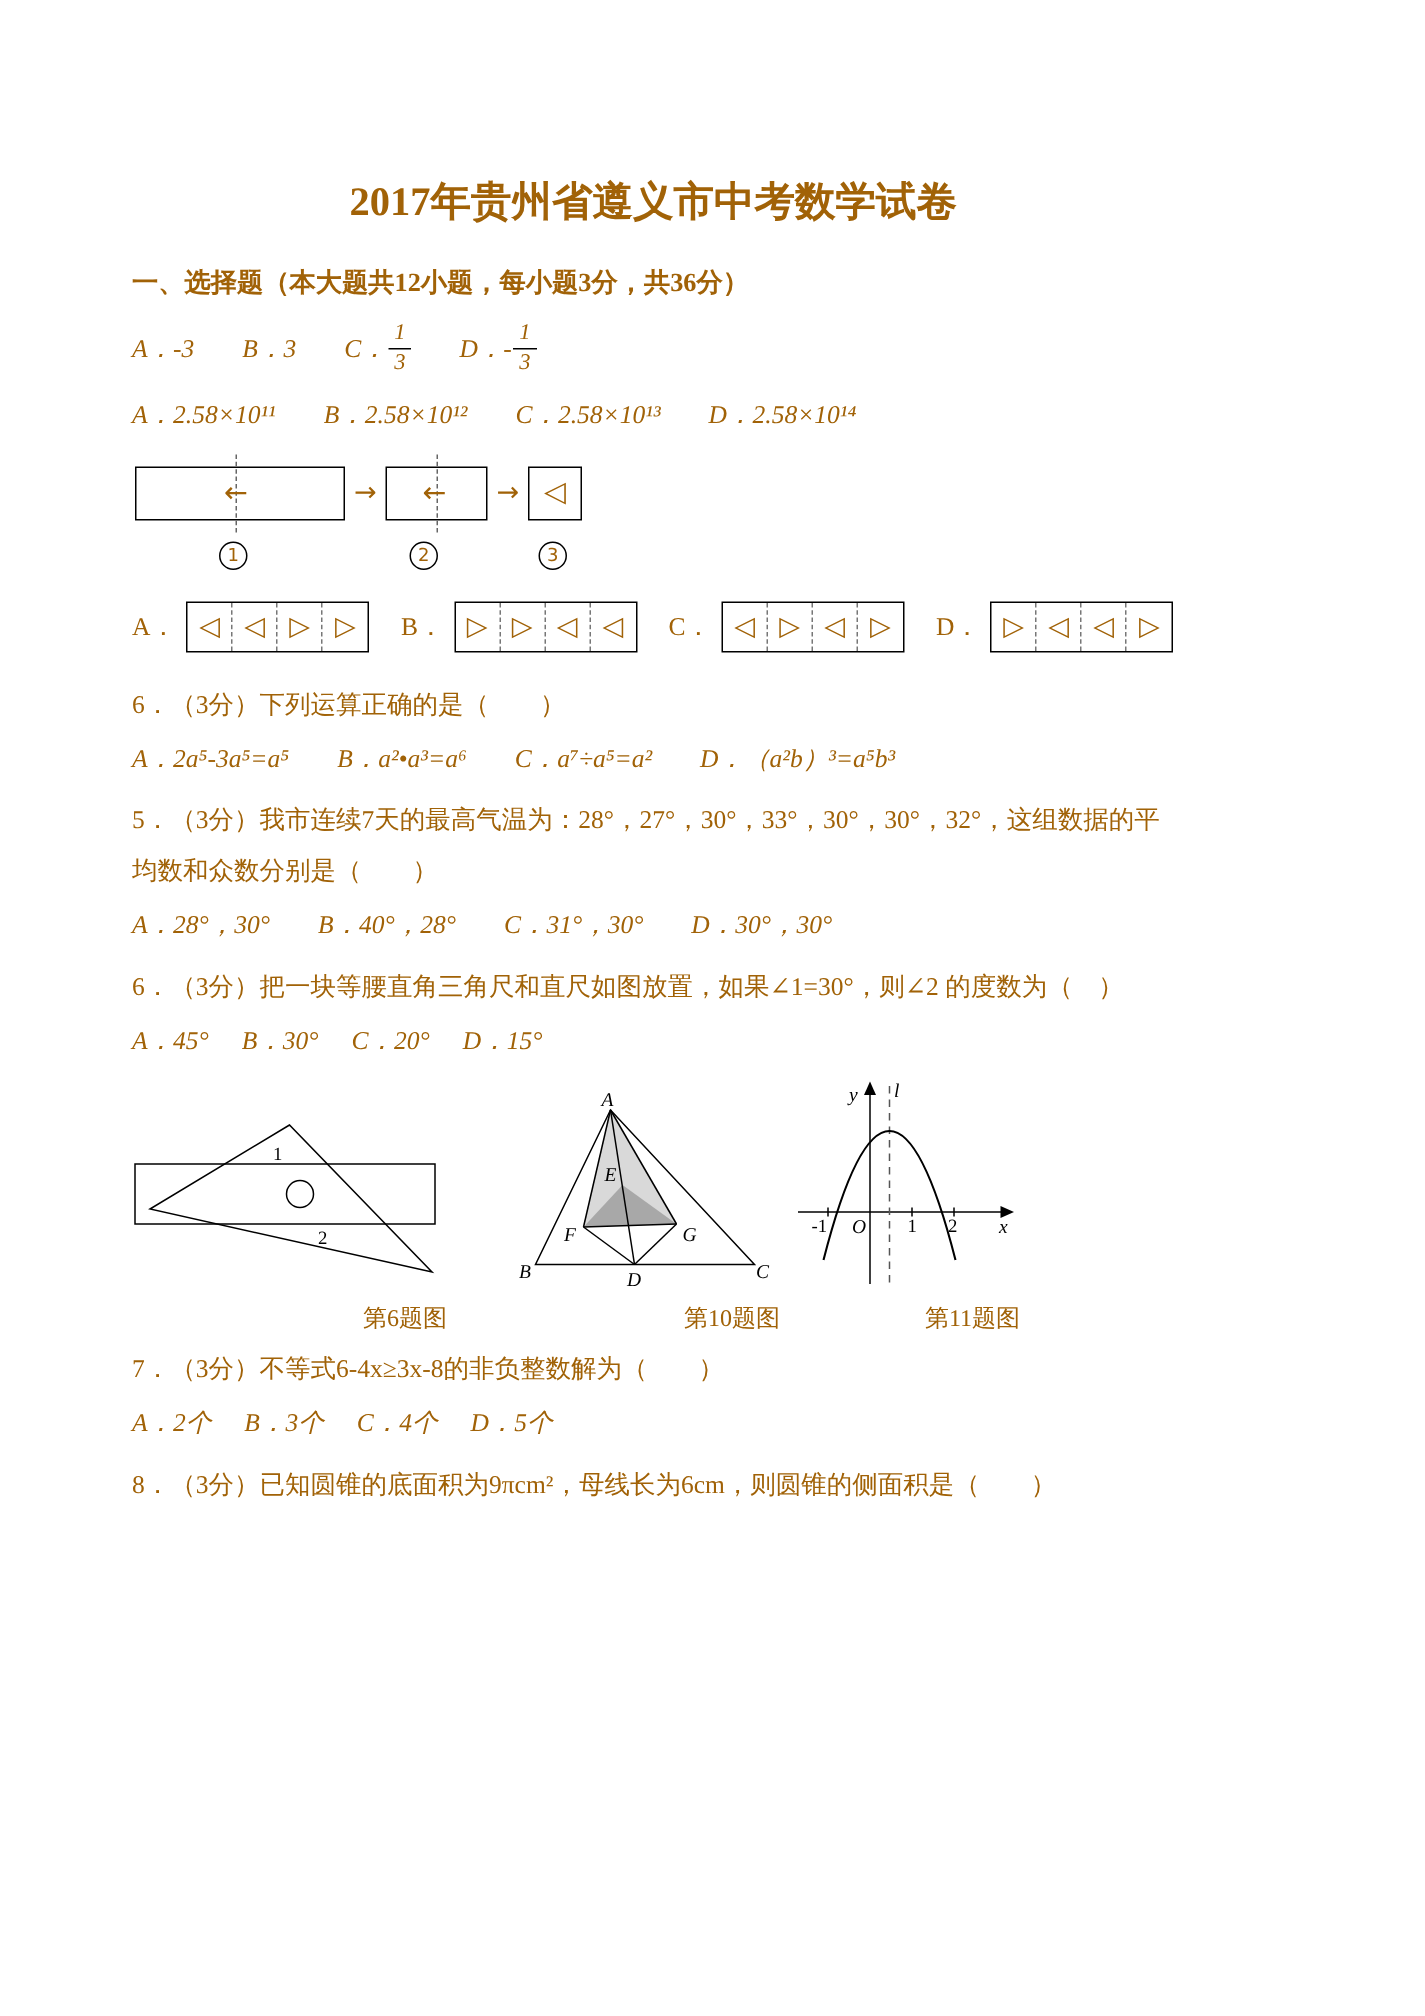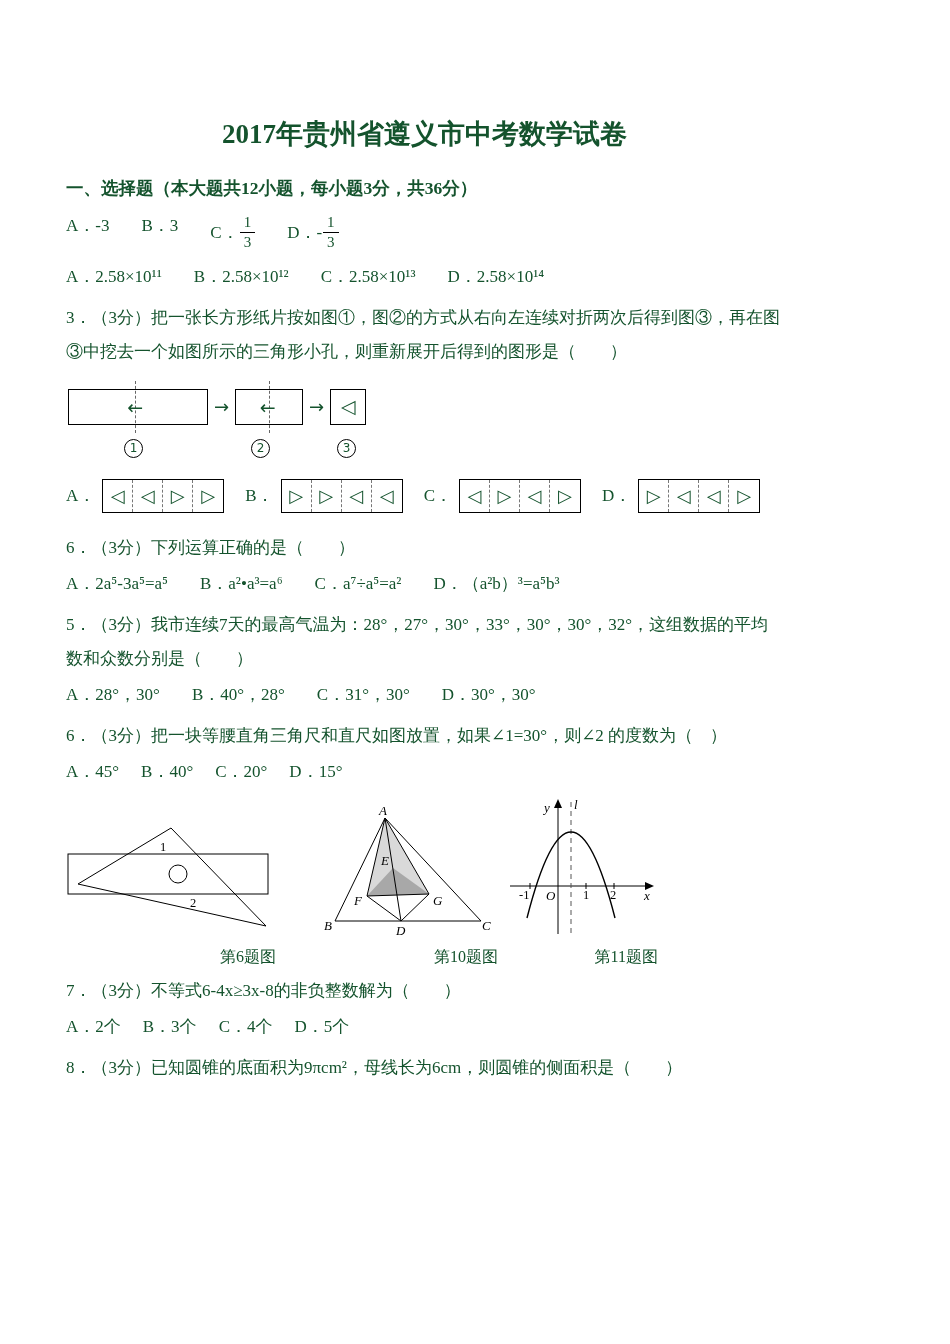--- a/index.html
+++ b/index.html
@@ -1,26 +1,26 @@
 <!DOCTYPE html>
 <html><head>
 <meta charset="utf-8">
 <style>
   * { box-sizing: border-box; }
   html,body { margin:0; padding:0; background:#fff; }
   .page {
     width:921px; height:1344px; position:relative; overflow:hidden;
-    background:#fff; color:#14532d;
+    background:#fff; color:#a16207;
     font-family:"Liberation Serif","DejaVu Serif",serif;
-    padding:116px 138px 0 66px;
+    padding:116px 138px 0 88px;
   }
   .title { font-size:27px; font-weight:bold; text-align:center; margin:0 0 24px 0; }
   .section-head { font-size:17.5px; font-weight:bold; margin:14px 0 14px 0; }
   .stem { font-size:17px; line-height:34px; margin:0; }
-  .opts { display:flex; align-items:flex-start; gap:32px; font-size:17px; margin:7px 0 13px 0; }
+  .opts { display:flex; align-items:center; gap:32px; font-size:17px; margin:7px 0 13px 0;font-style:italic; }
   .opts.tight { gap:22px; }
   .opt { white-space:nowrap; }
   .optfrac { display:inline-flex; align-items:center; }
   .frac { display:inline-block; text-align:center; line-height:1.15; font-size:15px; margin-left:1px; }
   .frac .fnum { display:block; border-bottom:1px solid #000; padding:0 4px 1px 4px; }
   .frac .fden { display:block; padding-top:1px; }
 
   
   .fold-fig { position:relative; height:92px; margin:10px 0 4px 2px; }
   .fold-row { position:absolute; top:10px; left:0; display:flex; align-items:center; }
@@ -89,21 +89,20 @@
     </span>
   </div>
 
   <div class="opts">
     <span class="opt">A．2.58×10¹¹</span>
     <span class="opt">B．2.58×10¹²</span>
     <span class="opt">C．2.58×10¹³</span>
     <span class="opt">D．2.58×10¹⁴</span>
   </div>
 
-  <p class="stem">3．（3分）把一张长方形纸片按如图①，图②的方式从右向左连续对折两次后得到图③，再在图③中挖去一个如图所示的三角形小孔，则重新展开后得到的图形是（　　）</p>
 
   <div class="fold-fig">
     <div class="fold-row">
       <div class="frect fr1">
         <span class="dashline"></span>
         <span class="farrow">←</span>
       </div>
       <span class="barrow">→</span>
       <div class="frect fr2">
         <span class="dashline"></span>
@@ -170,21 +169,21 @@
   <div class="opts">
     <span class="opt">A．28°，30°</span>
     <span class="opt">B．40°，28°</span>
     <span class="opt">C．31°，30°</span>
     <span class="opt">D．30°，30°</span>
   </div>
 
   <p class="stem">6．（3分）把一块等腰直角三角尺和直尺如图放置，如果∠1=30°，则∠2 的度数为（　）</p>
   <div class="opts tight">
     <span class="opt">A．45°</span>
-    <span class="opt">B．40°</span>
+    <span class="opt">B．30°</span>
     <span class="opt">C．20°</span>
     <span class="opt">D．15°</span>
   </div>
 
   <div class="figrow">
 
     <div class="figwrap fw6">
       <svg width="210" height="112" viewBox="0 0 210 112">
         <rect x="2" y="28" width="200" height="40" fill="none" stroke="#000"></rect>
         <polygon points="105,2 12,58 200,100" fill="none" stroke="#000"></polygon>

